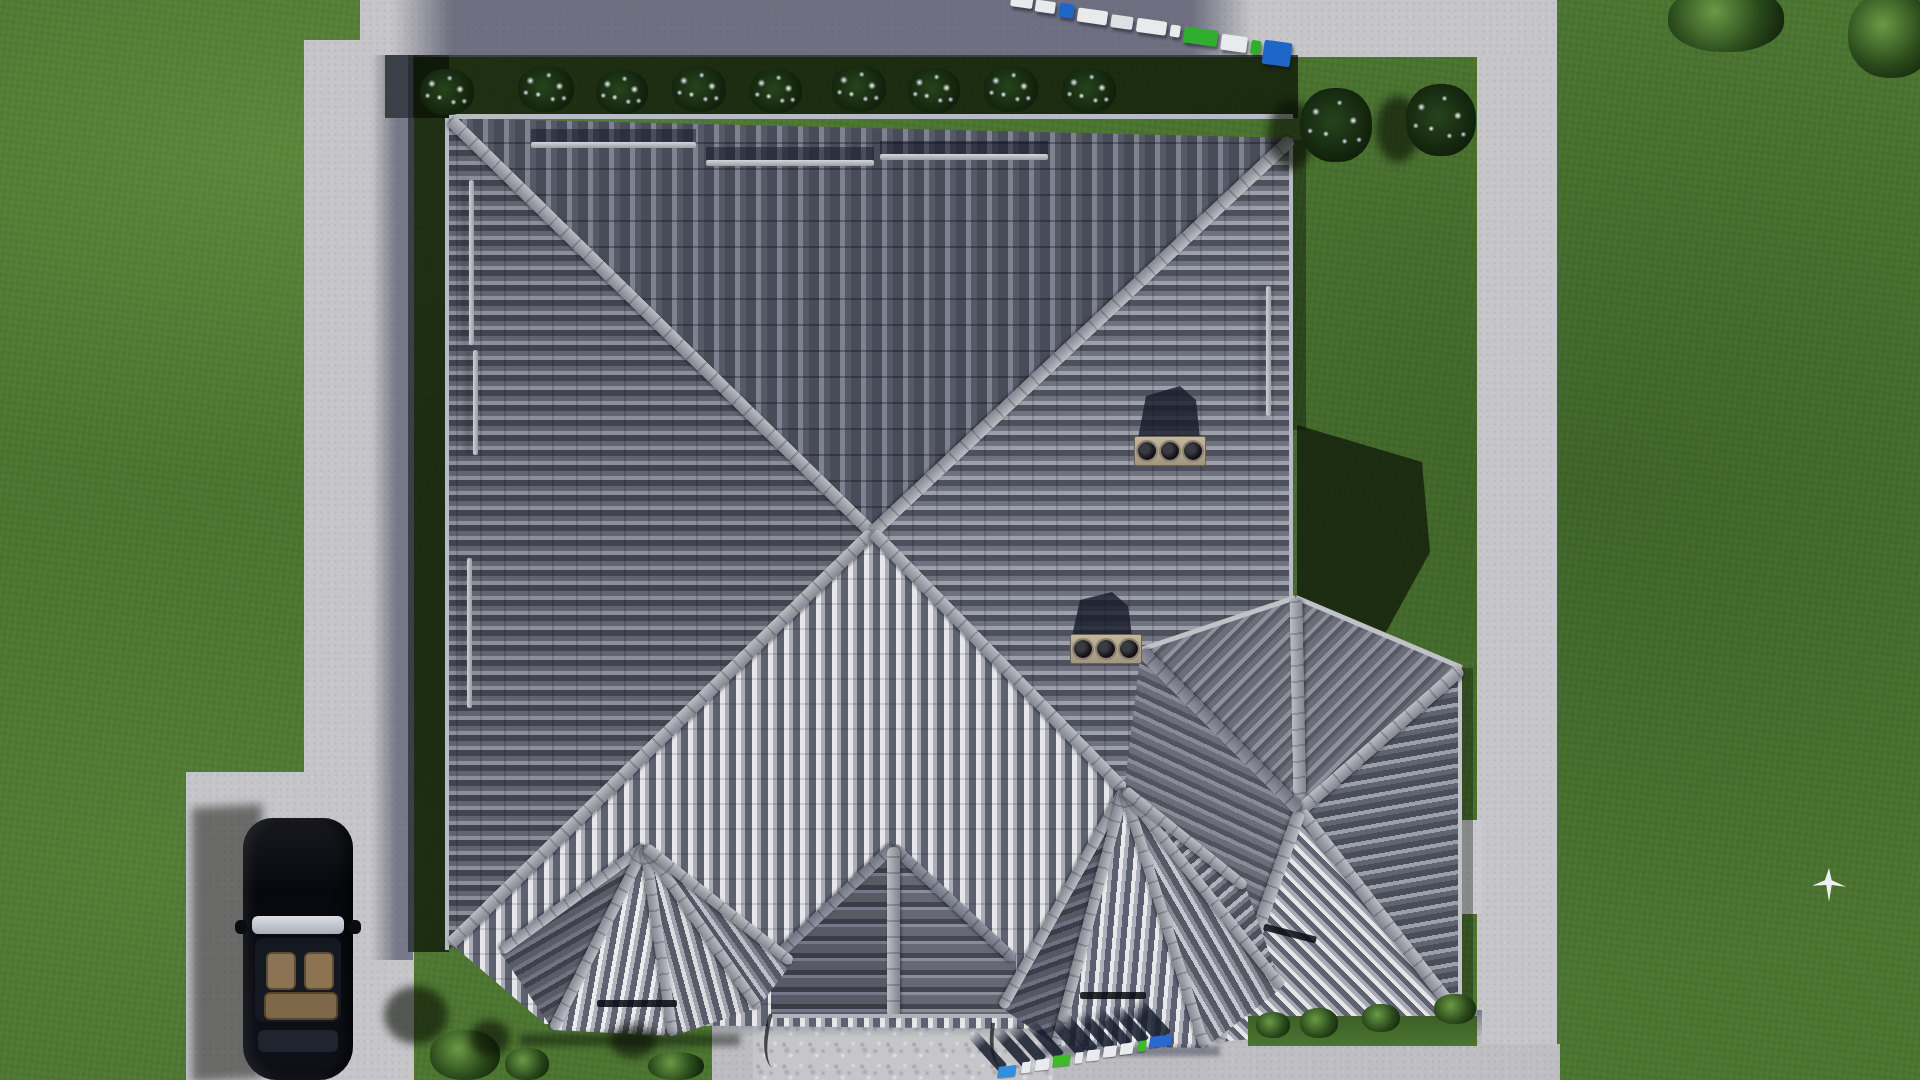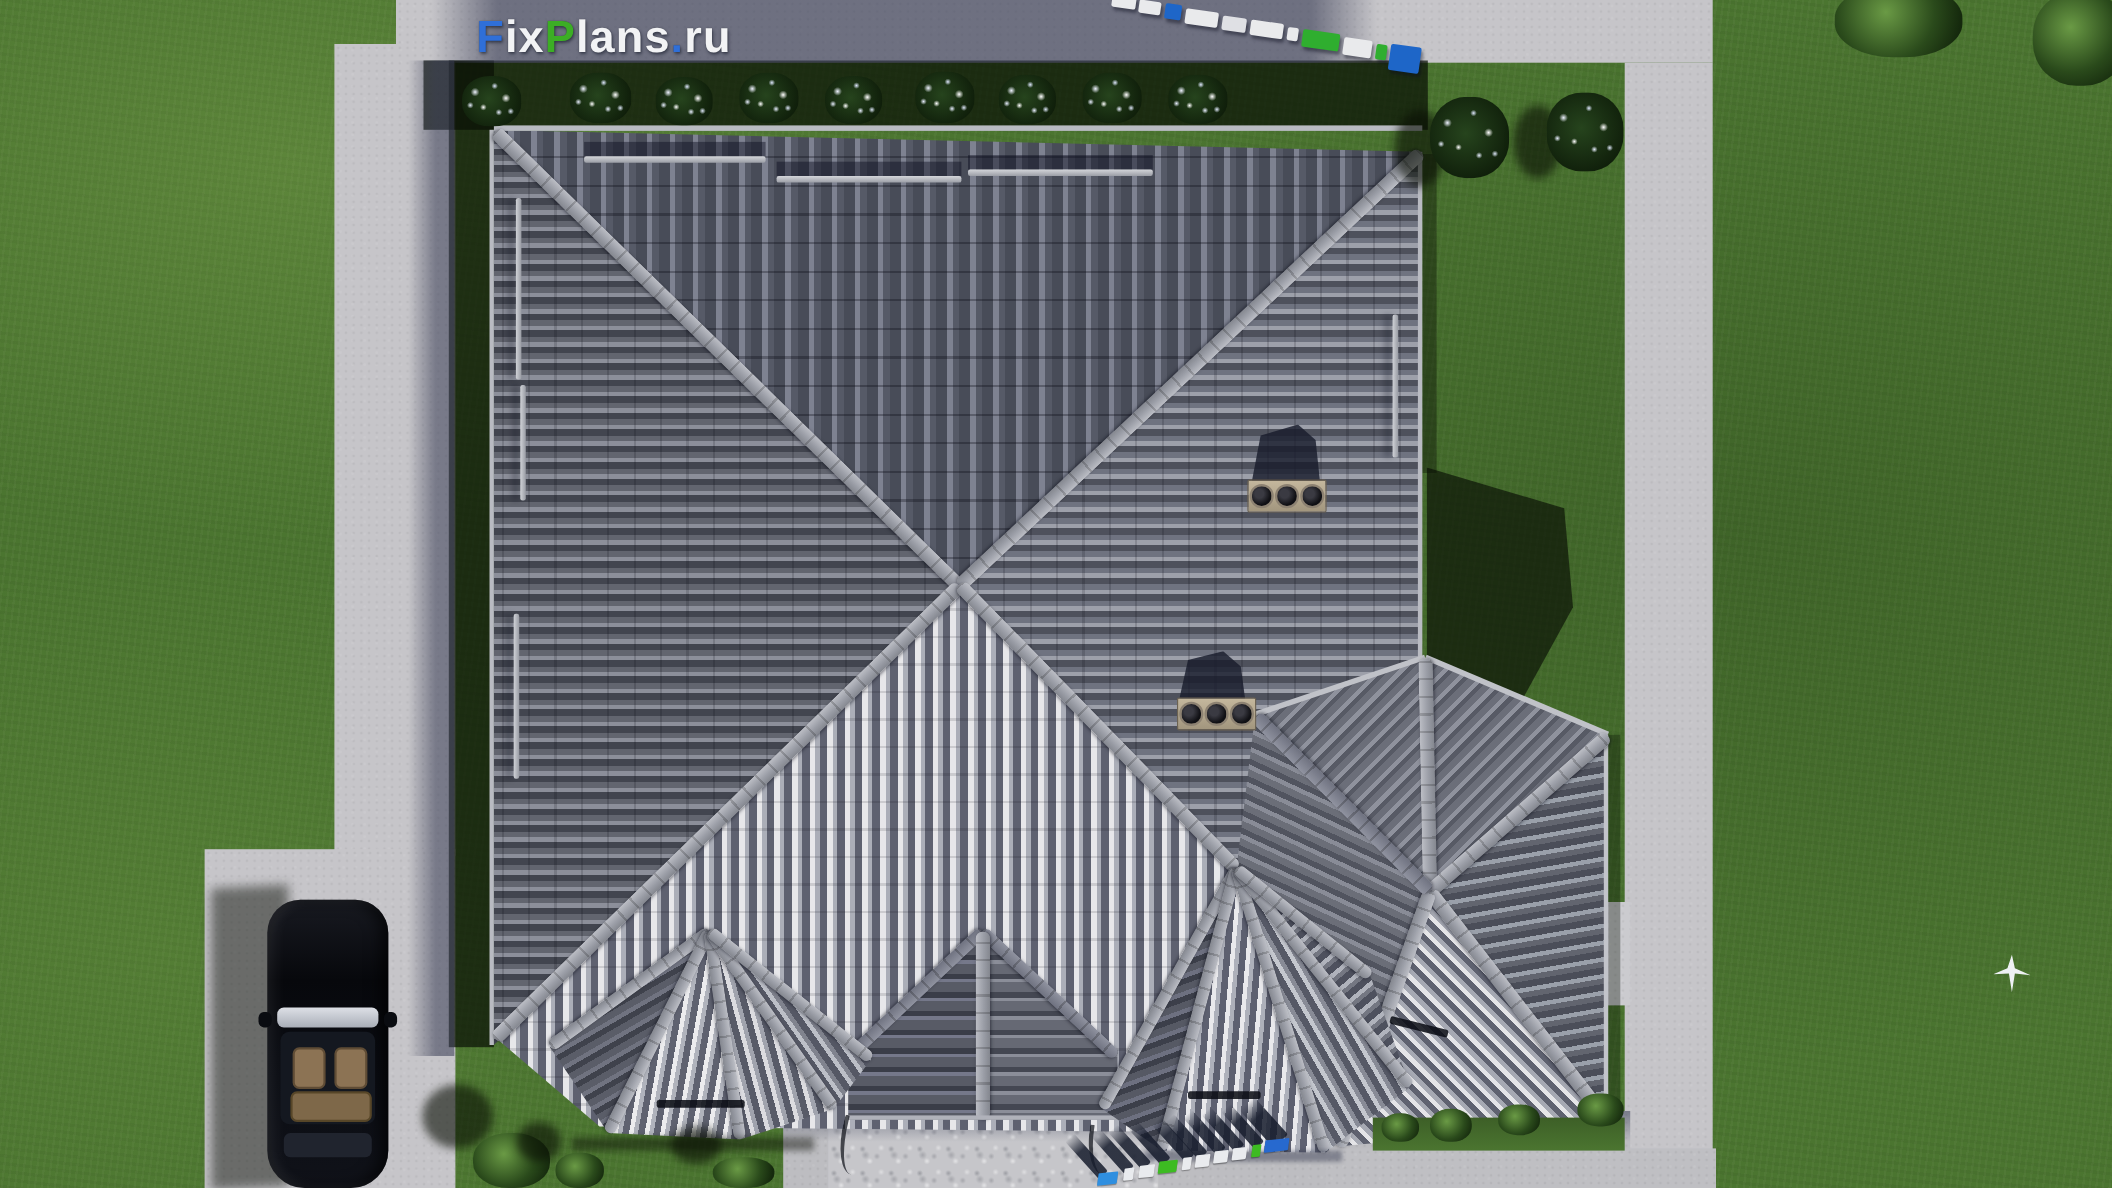--- a/index.html
+++ b/index.html
@@ -269,17 +269,14 @@
       <div class="abs" style="left:11px;top:14px;width:26px;height:34px;border-radius:6px;background:#8c7354;border:2px solid #5f4c35;"></div>
       <div class="abs" style="left:49px;top:14px;width:26px;height:34px;border-radius:6px;background:#8c7354;border:2px solid #5f4c35;"></div>
       <div class="abs" style="left:9px;top:54px;width:70px;height:24px;border-radius:6px;background:#7e6849;border:2px solid #574628;"></div>
     </div>
     <div class="abs" style="left:15px;top:212px;width:80px;height:22px;border-radius:6px;background:#20242e;"></div>
   </div>
 
   <div class="abs" style="left:1812px;top:868px;width:34px;height:34px;background:#eef1f4;
        clip-path:polygon(0 52%,38% 36%,50% 0,58% 36%,100% 55%,58% 50%,50% 100%,42% 50%);"></div>
 
-  <div class="logo">
-    <span style="color: rgb(47, 111, 216);">F</span><span style="color: rgb(242, 243, 245);">ix</span><span style="color: rgb(60, 174, 37);">P</span><span style="color: rgb(242, 243, 245);">lans</span><span style="color: rgb(47, 111, 216);">.</span><span style="color: rgb(242, 243, 245);">ru</span>
-  </div>
 
 </div>
 
 </body></html>

